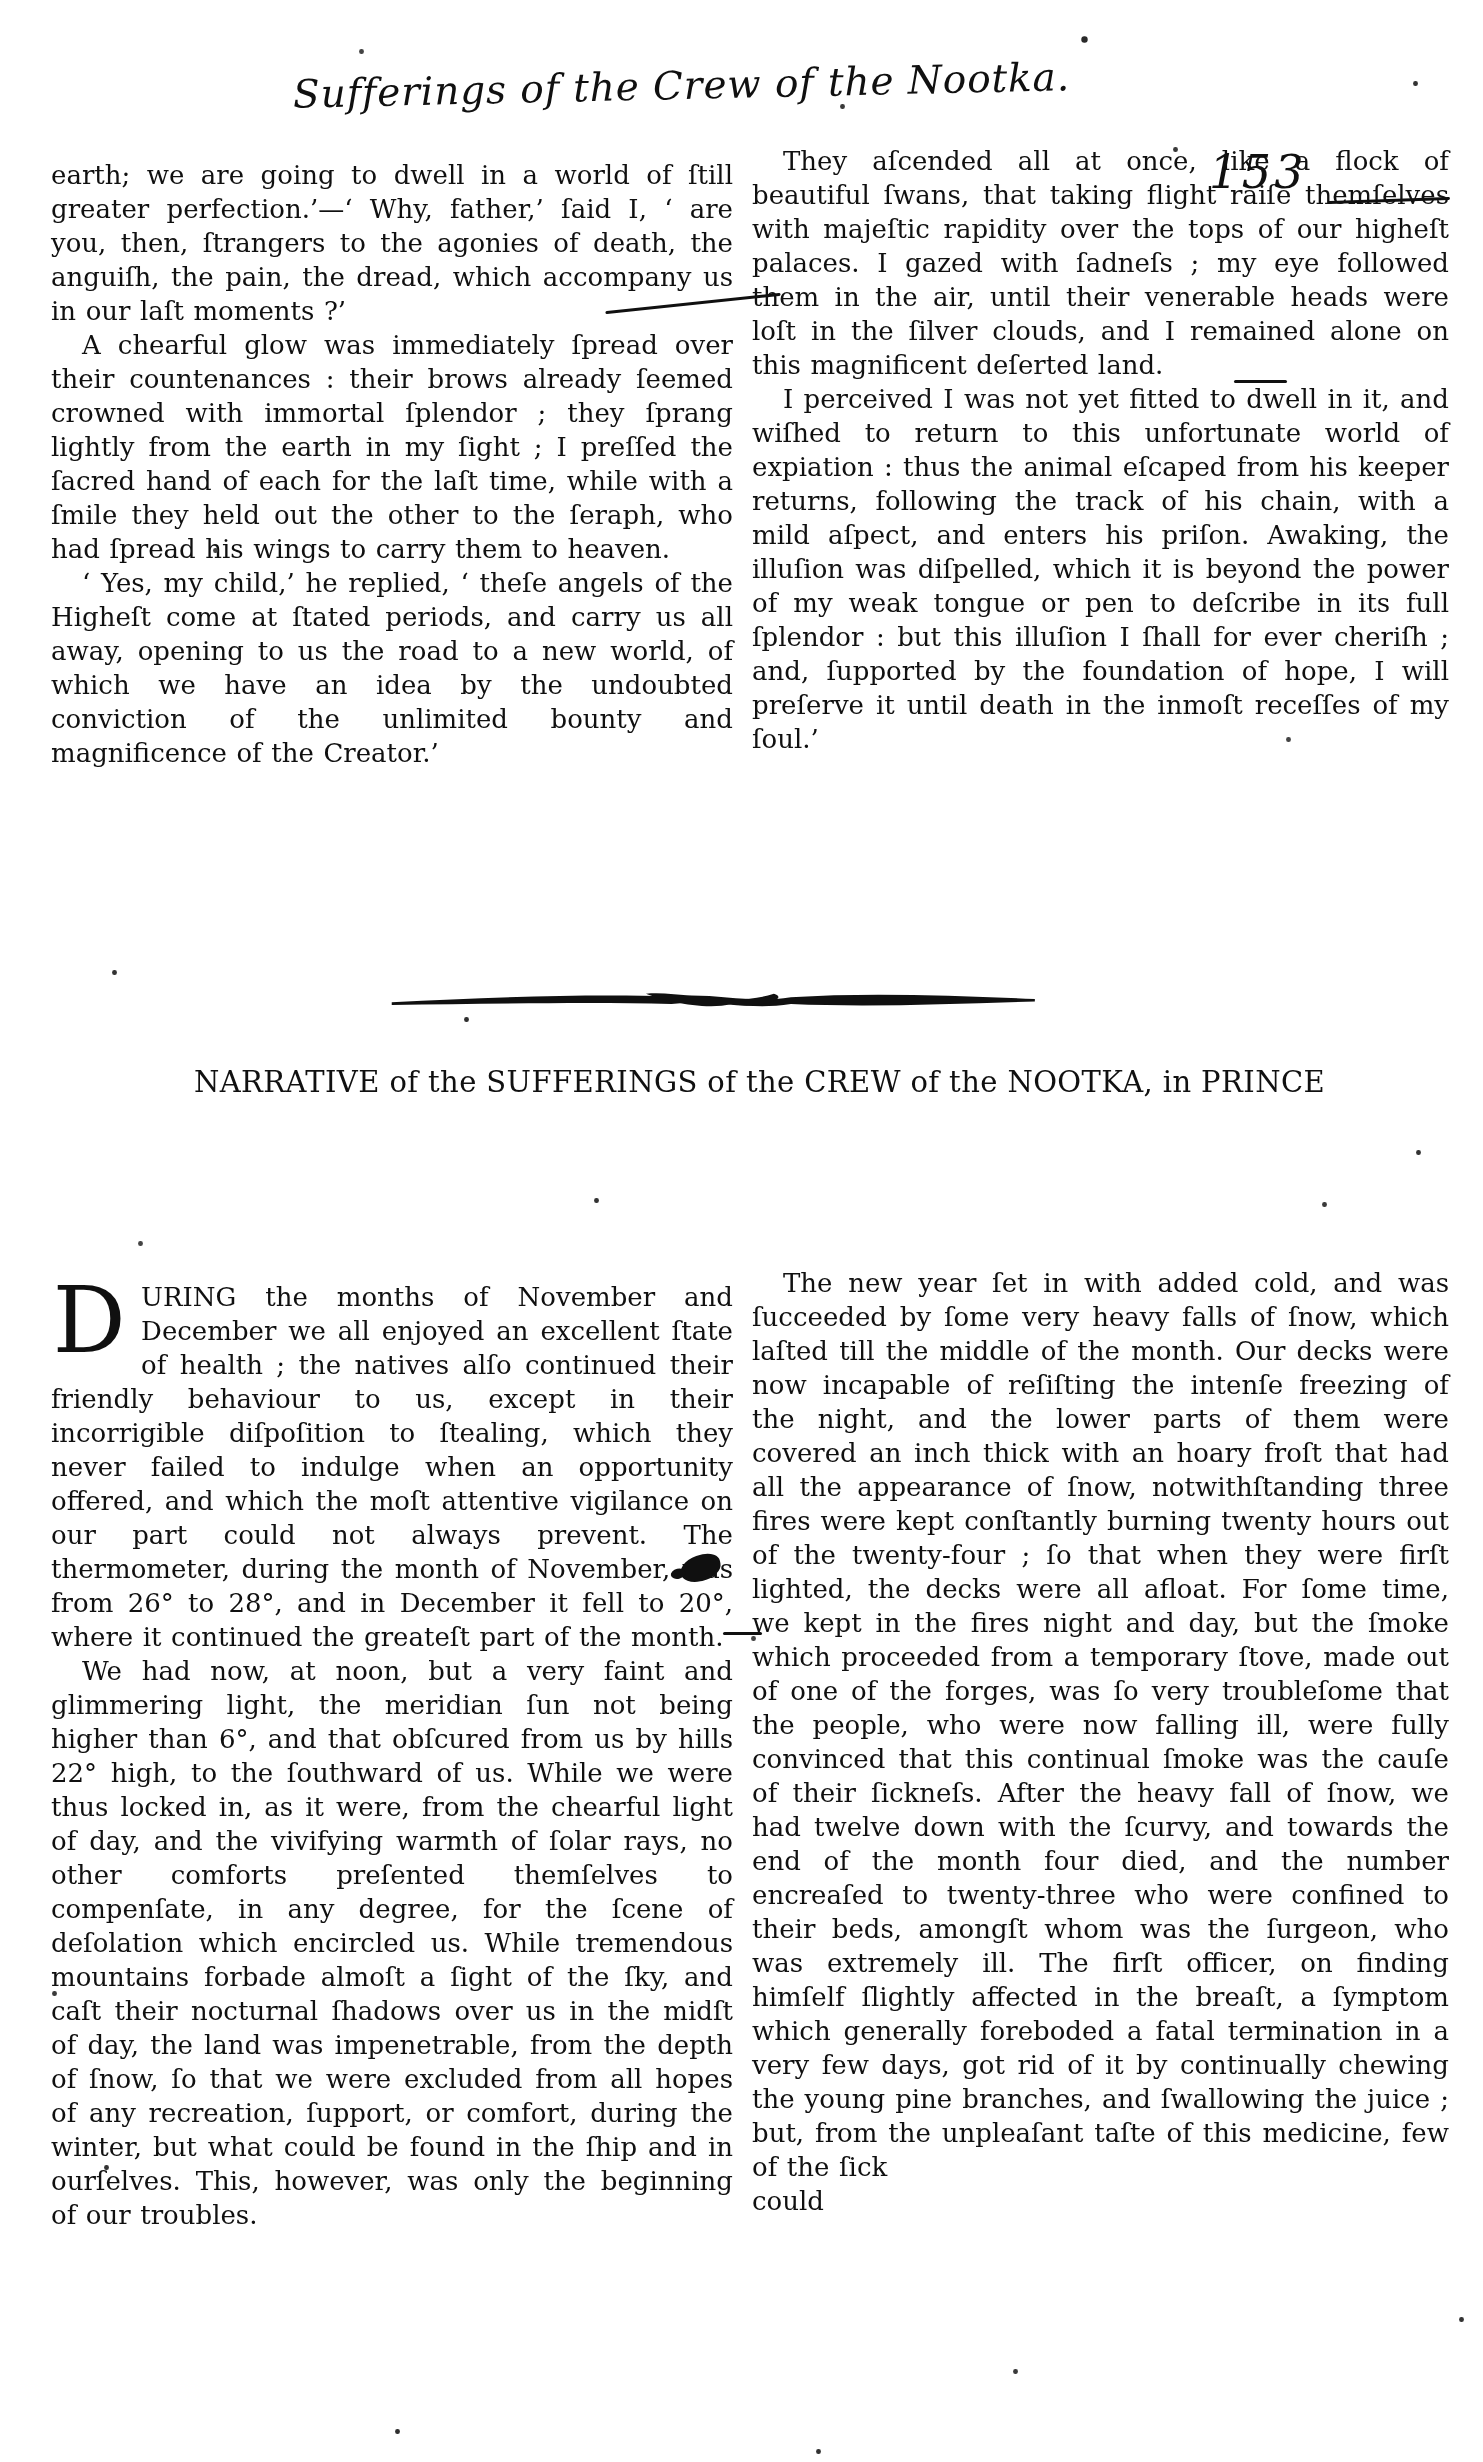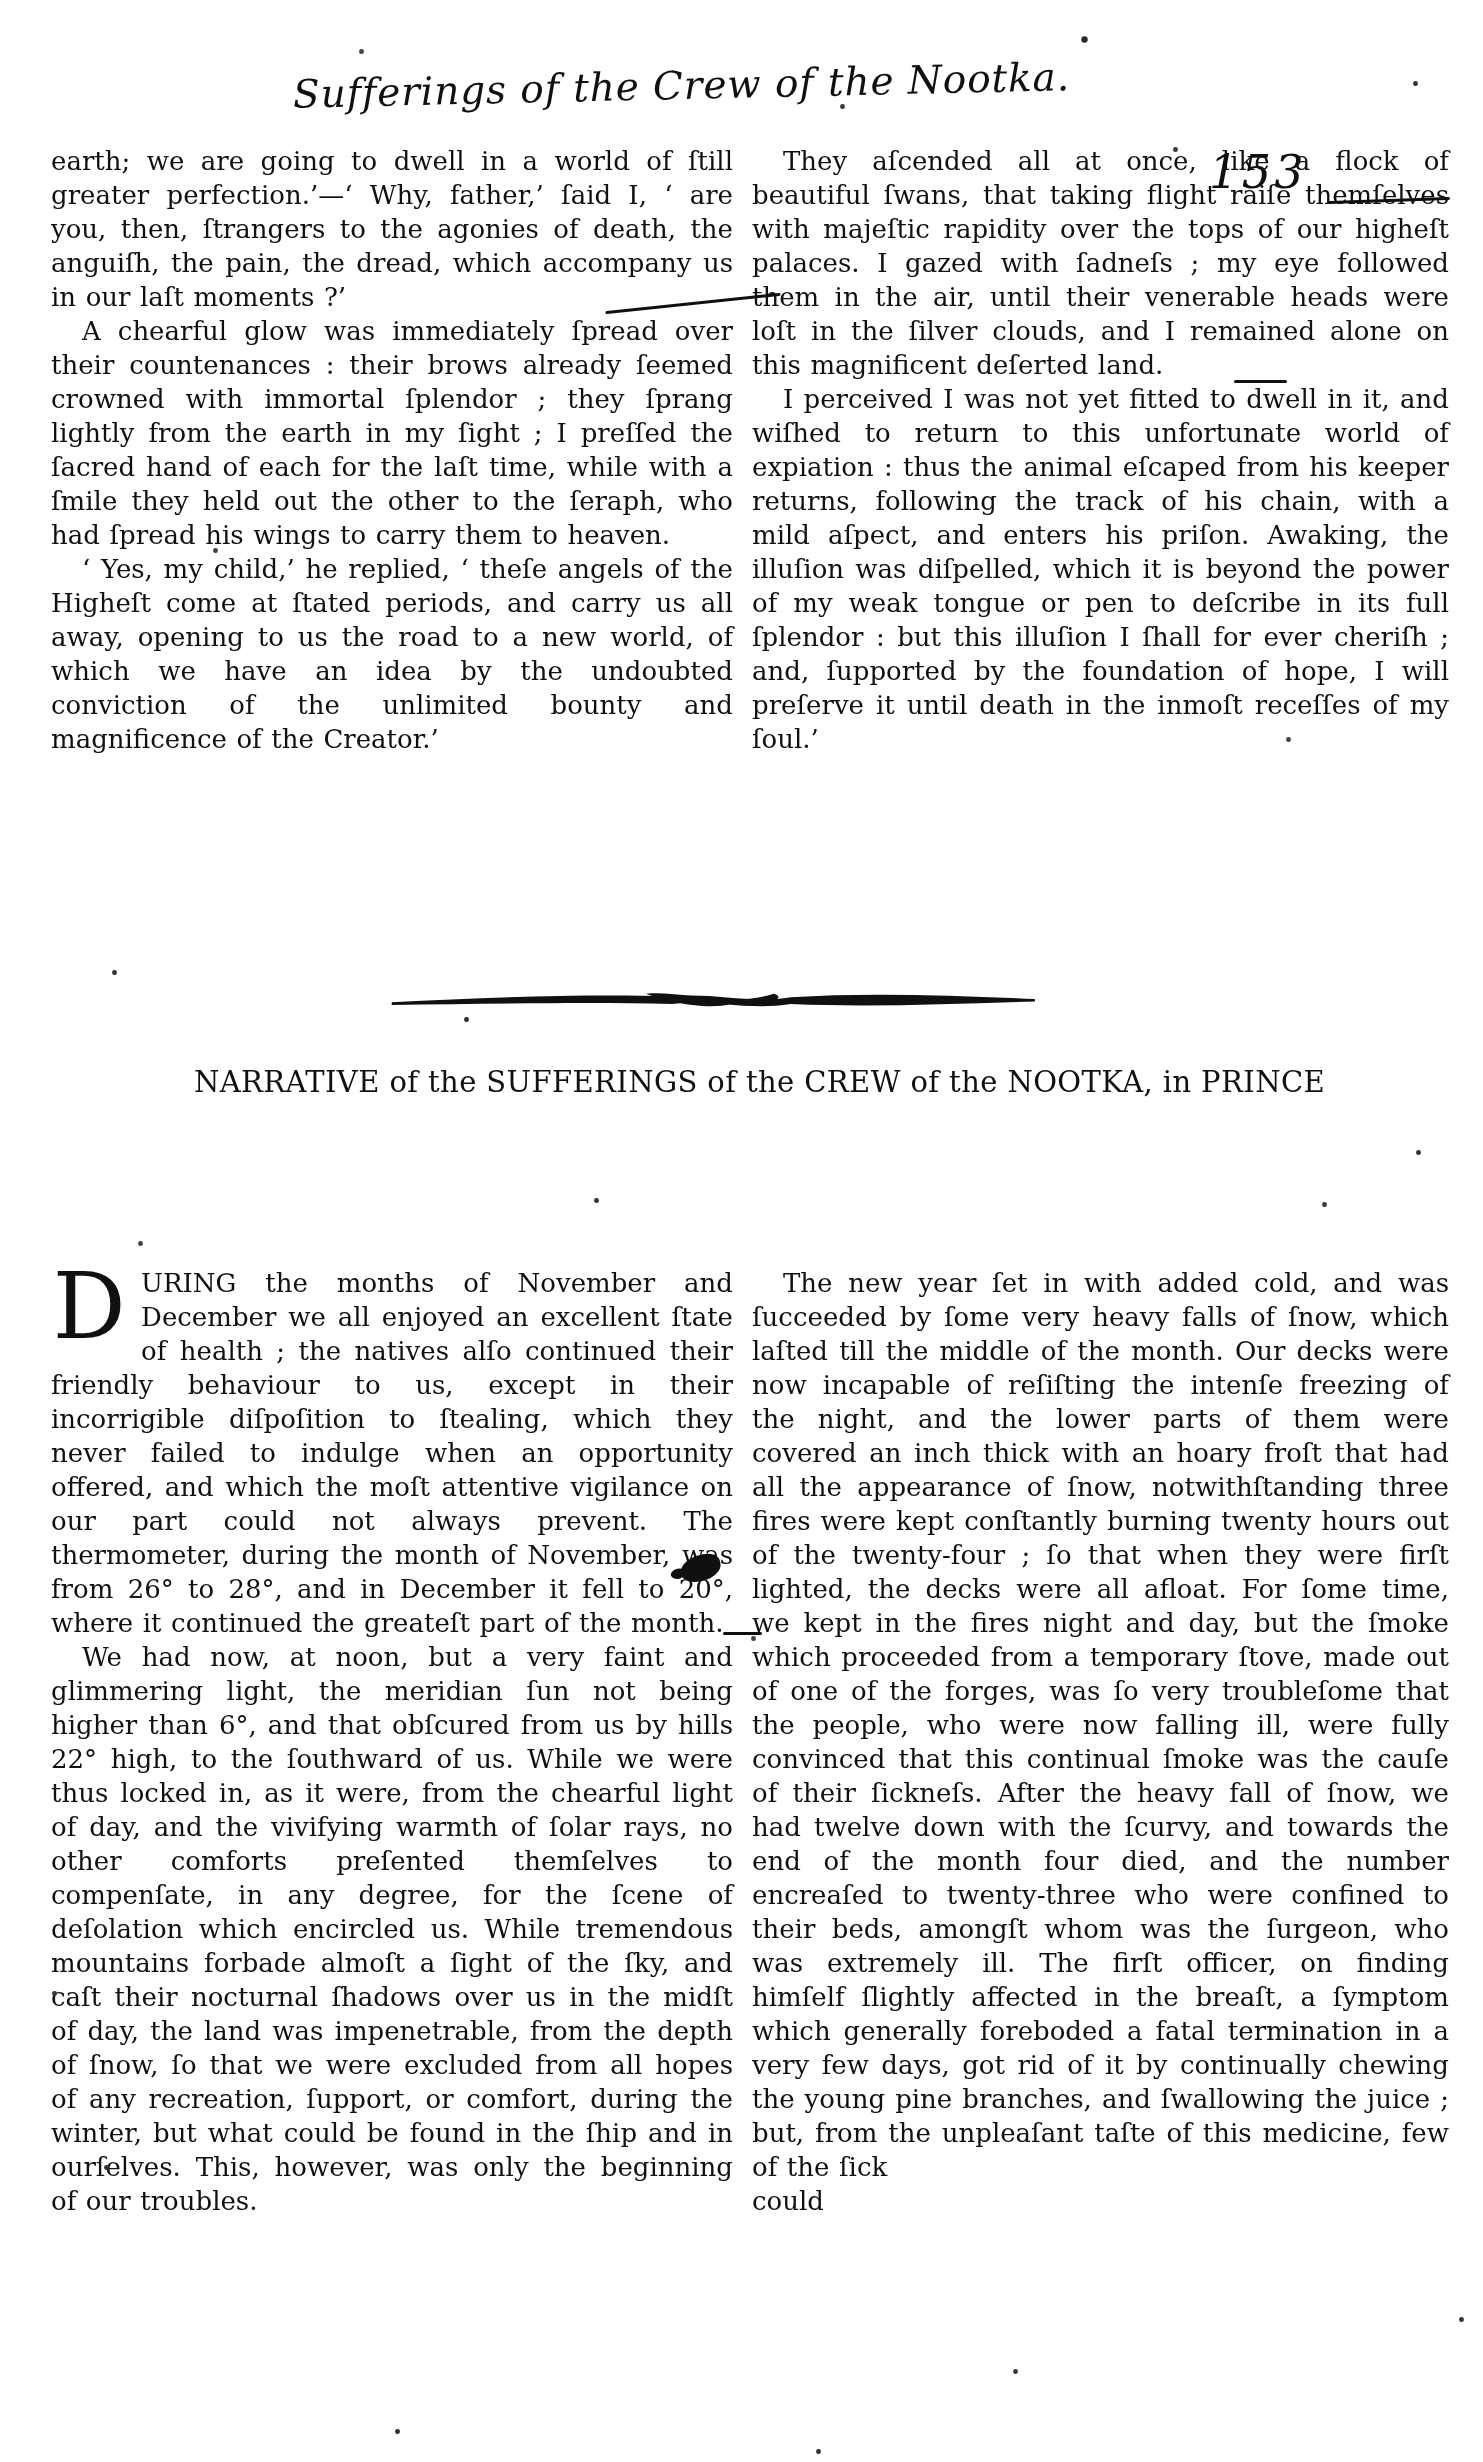--- a/index.html
+++ b/index.html
@@ -18,21 +18,21 @@
   }
   .page-number {
     position:absolute; top:82px; right:176px;
     font-size:46px; font-style:italic; letter-spacing:3.4px;
   }
   
   .col-wrap { position:absolute; left:51px; display:flex; }
   #sec1 { top:144px; }
   #sec2 { top:1266px; }
   .col { text-align:justify; font-size:26px; line-height:34px; word-spacing:1.3px; }
-  .col1 { width:682px; margin-right:19px; }
+  .col1 { width:682px; margin-right:19px;margin-top:14px; }
   .col2 { width:697px; }
   .col p { margin:0; }
   .col p.indent { text-indent:31px; }
   
   .divider { position:absolute; top:987px; left:388px; width:654px; height:29px; }
   
   .narr-title {
     position:absolute; top:1060px; left:18px; width:100%;
     text-align:center; font-size:29px; line-height:45px; letter-spacing:0.4px;
   }

